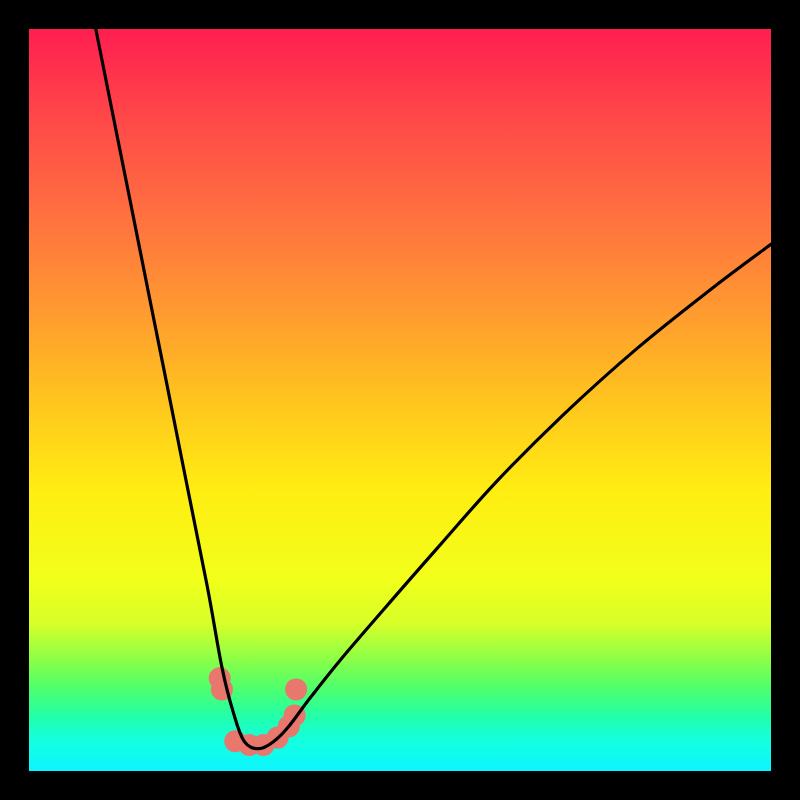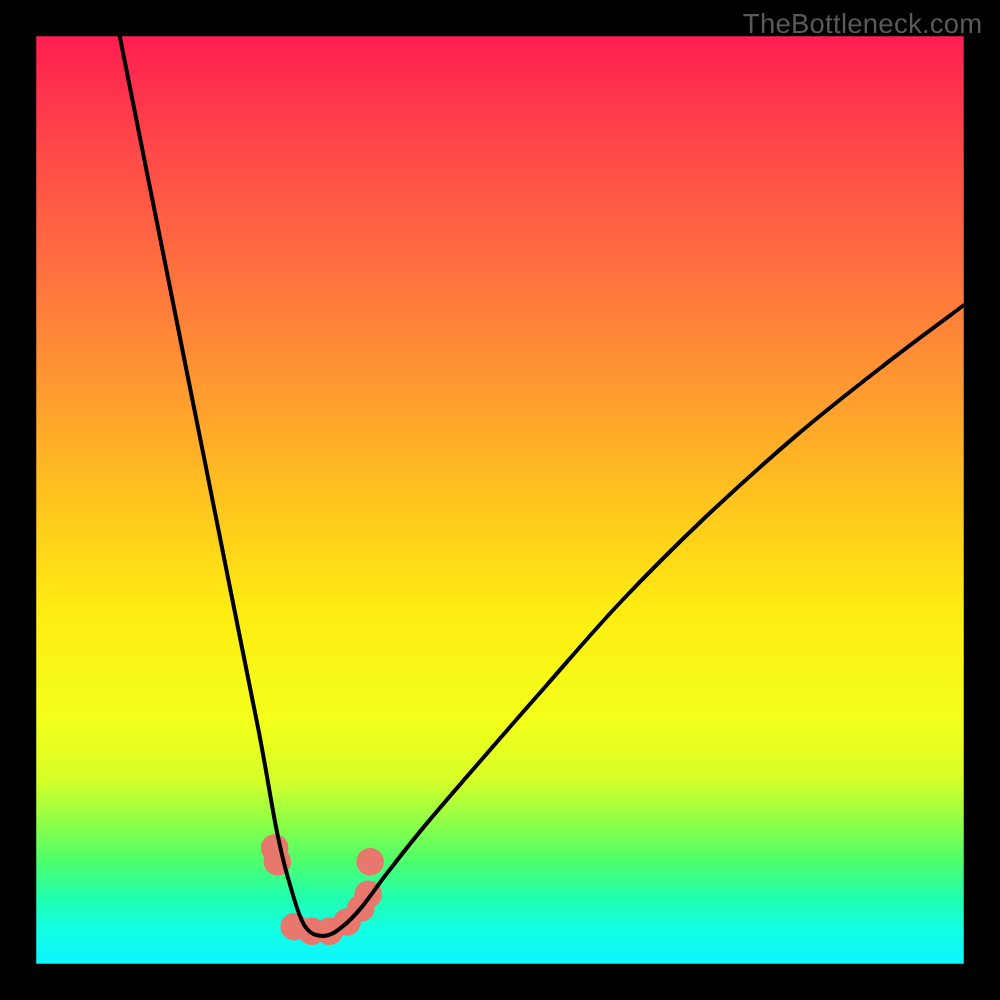--- a/index.html
+++ b/index.html
@@ -57,21 +57,20 @@
     top: 0;
     width: 742px;
     height: 742px;
     overflow: visible;
   }
 </style>
 </head>
 <body>
 
 <div class="frame">
-  <div class="watermark">TheBottleneck.com</div>
   <div class="plot">
     <svg class="curve" viewBox="0 0 742 742">
       <g id="dots-group">
           <circle cx="190.7" cy="649.3" r="11" fill="#e8776d"></circle>
           <circle cx="192.9" cy="660.4" r="11" fill="#e8776d"></circle>
           <circle cx="206.3" cy="712.3" r="11" fill="#e8776d"></circle>
           <circle cx="220.4" cy="716.0" r="11" fill="#e8776d"></circle>
           <circle cx="234.5" cy="716.0" r="11" fill="#e8776d"></circle>
           <circle cx="248.6" cy="708.6" r="11" fill="#e8776d"></circle>
           <circle cx="259.7" cy="697.5" r="11" fill="#e8776d"></circle>

